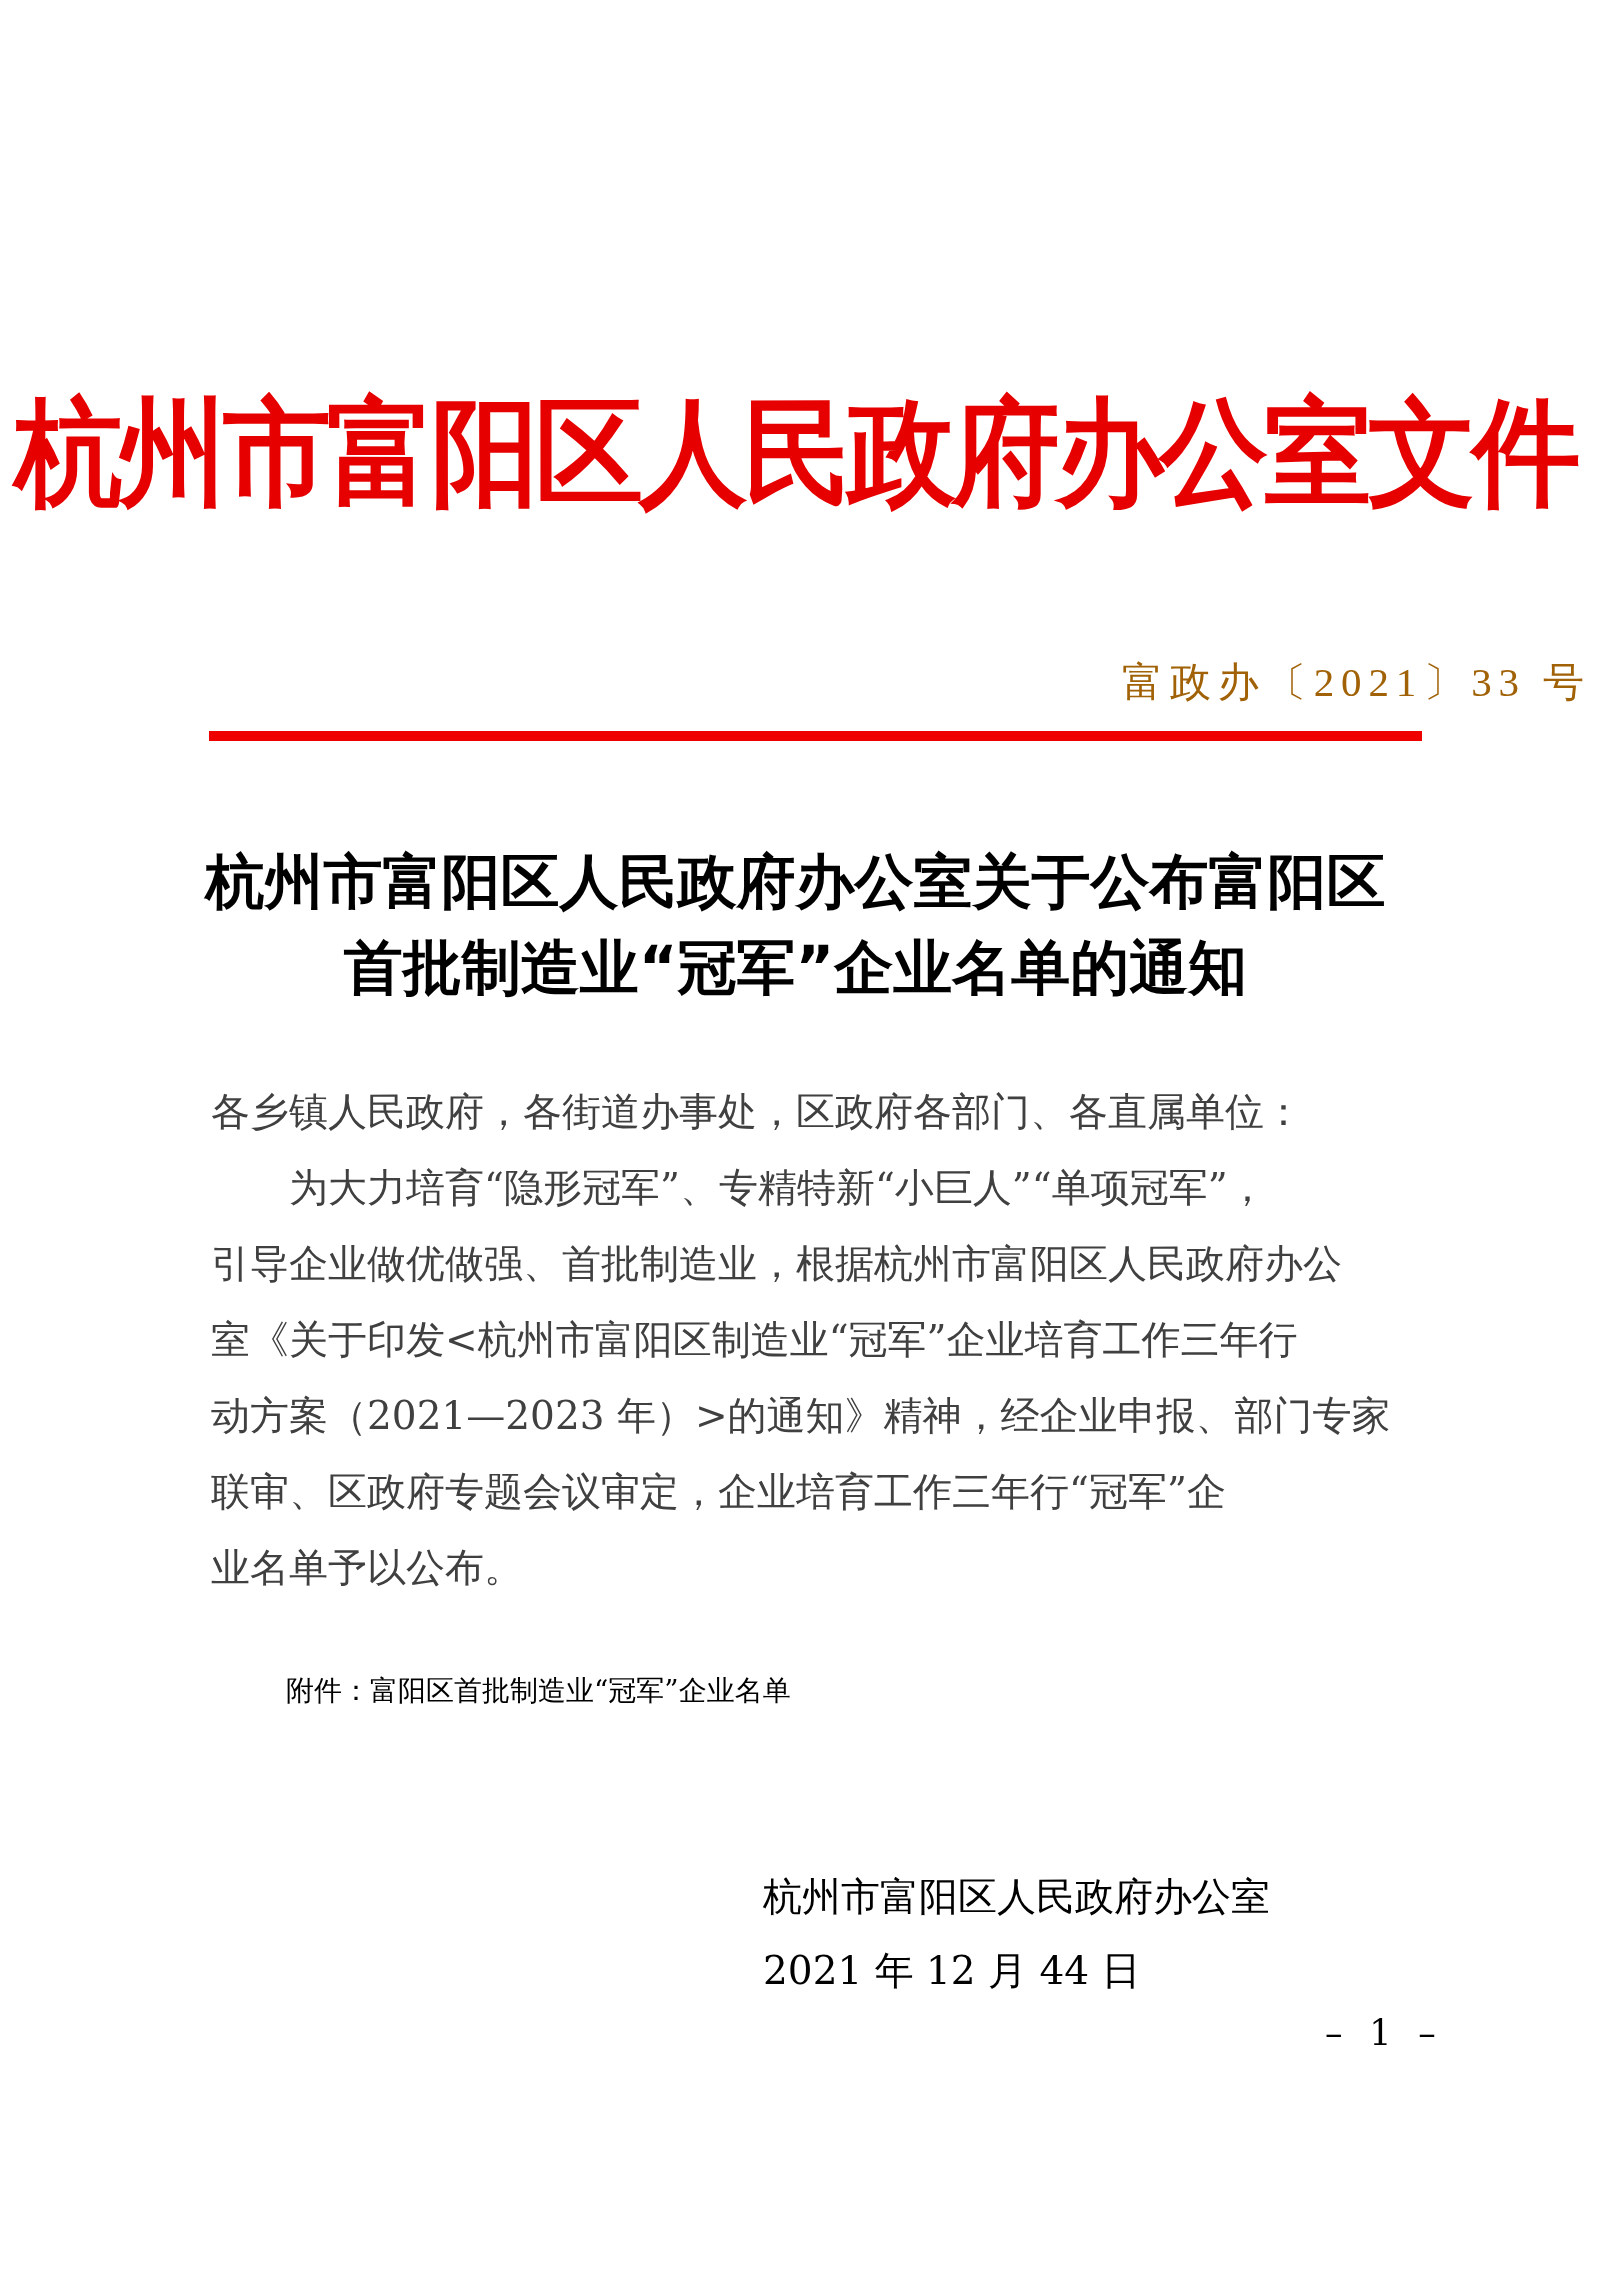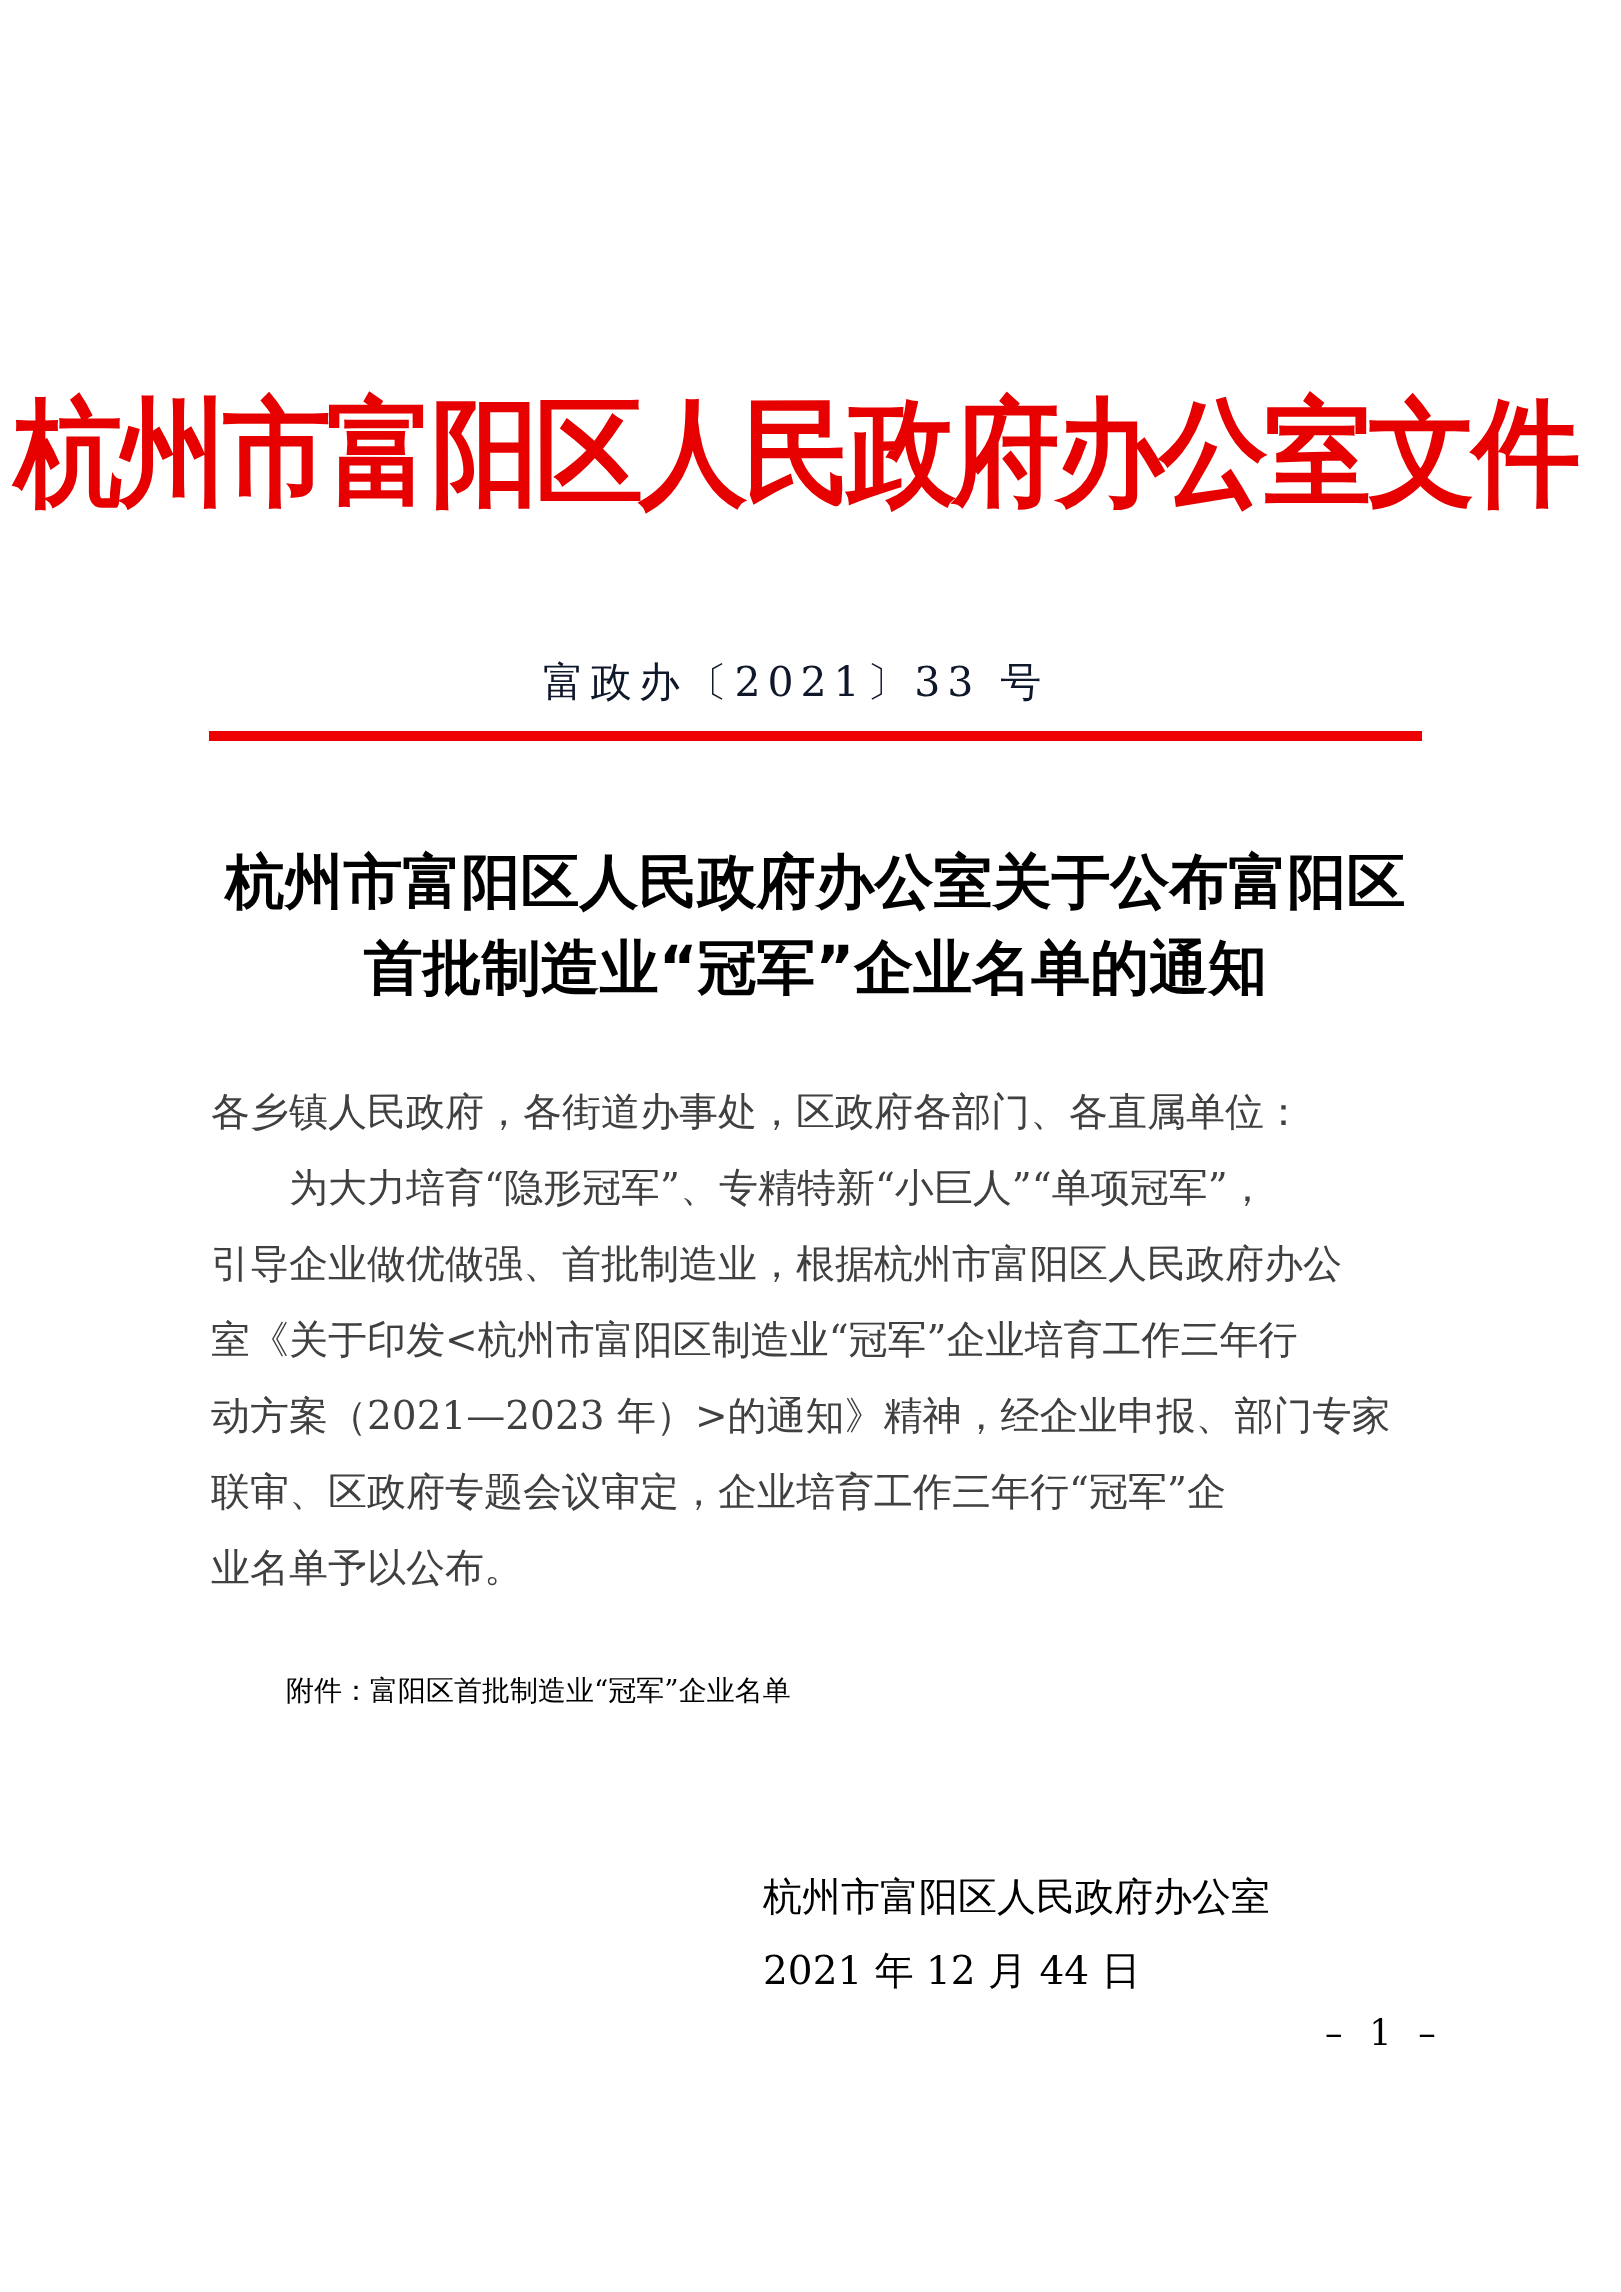--- a/index.html
+++ b/index.html
@@ -31,24 +31,25 @@
     transform: scaleY(1.08);
     transform-origin: top center;
     white-space: nowrap;
   }
   
   .doc-number {
     position: absolute;
     top: 655px;
     left: 0;
     width: 100%;
-    text-align: center;
+    text-align: right;
     font-size: 41px;
     letter-spacing: 6.9px;
-    color: #0f172a;
+    color: #a16207;
+    font-family: Liberation Serif, serif;
   }
   
   .red-rule {
     position: absolute;
     top: 731px;
     left: 209px;
     width: 1213px;
     height: 9.8px;
     background: #ee0000;
   }
@@ -57,21 +58,20 @@
     position: absolute;
     top: 839px;
     left: 0;
     width: 100%;
     text-align: center;
     font-size: 59px;
     line-height: 86px;
     font-weight: bold;
     color: #000000;
     font-family: "DejaVu Sans", "Liberation Sans", sans-serif;
-    padding-left: 20px;
   }
   
   .body-text {
     position: absolute;
     top: 1074px;
     left: 211px;
     width: 1221px;
     font-size: 39px;
     line-height: 76px;
     color: #404040;

